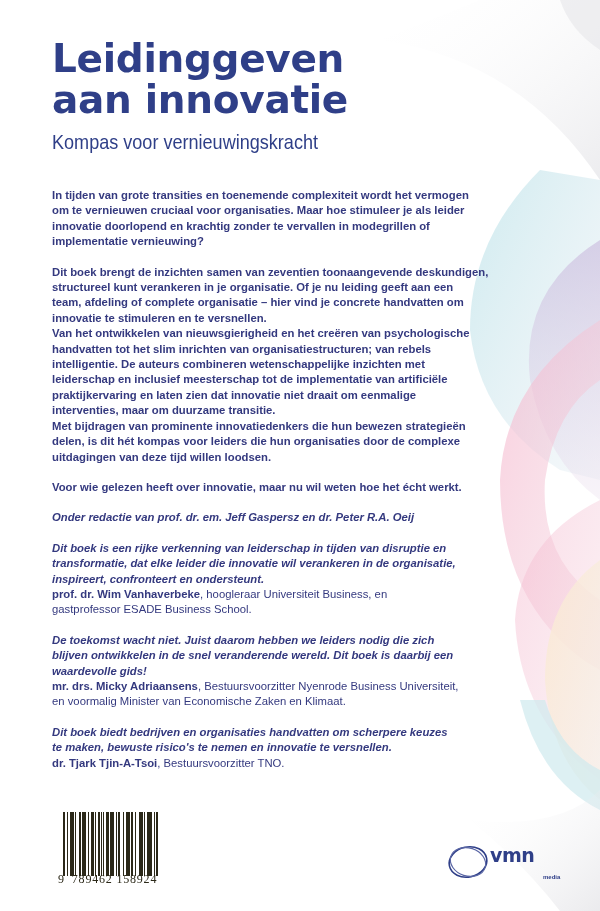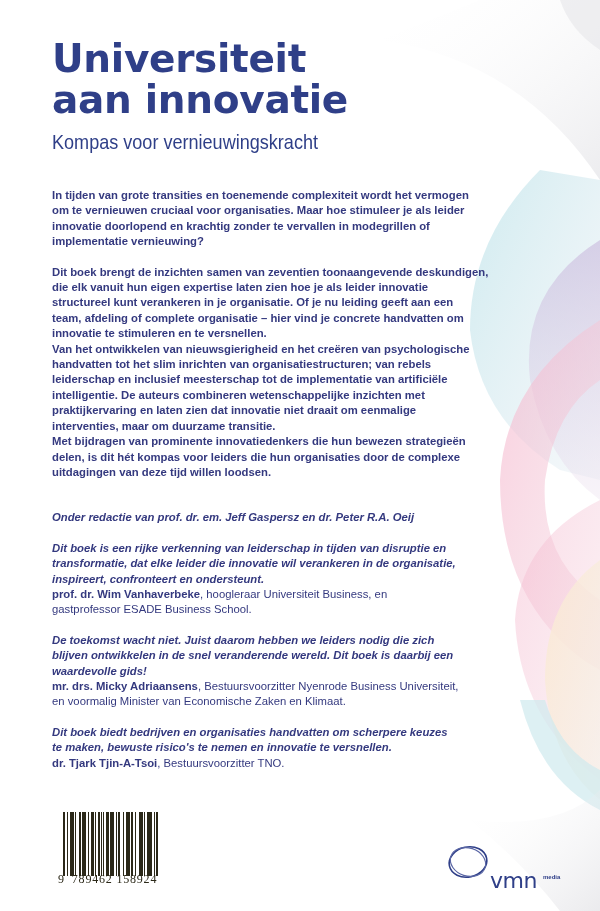--- a/index.html
+++ b/index.html
@@ -38,21 +38,21 @@
     .italic { font-style: italic; font-weight: bold; }
     .strong { font-weight: bold; }
 
     .barcode { position: absolute; left: 58px; top: 810px; width: 112px; height: 78px; }
     .bars { position: absolute; left: 5px; top: 2px; width: 103px; height: 64px; display: flex; align-items: stretch; }
     .bars span { display: block; background: #2b2818; height: 100%; }
     .isbn { position: absolute; left: 0; top: 62px; font-size: 12px; color: #2b2818; font-family: Liberation Serif, serif; letter-spacing: 0.8px; white-space: nowrap; background: transparent; }
     .isbn .first { margin-right: 7px; }
 
     .logo { position: absolute; left: 445px; top: 842px; width: 120px; height: 50px; }
-    .logo-text { position: absolute; left: 45px; top: 2px; font-family: "DejaVu Sans", sans-serif; font-weight: normal; font-size: 22px; color: #2f3f88; letter-spacing: -0.5px; margin-top: 24px; }
+    .logo-text { position: absolute; left: 45px; top: 2px; font-family: "DejaVu Sans", sans-serif; font-weight: bold; font-size: 19px; color: #2f3f88; letter-spacing: -0.5px; }
     .logo-sub { position: absolute; left: 98px; top: 32px; font-size: 6px; font-weight: bold; color: #2f3f88; }
   </style>
 </head>
 <body>
 
 <div class="decor">
   <svg width="600" height="911" viewBox="0 0 600 911">
     <defs>
       <linearGradient id="gGrey" x1="0" y1="0" x2="1" y2="1">
         <stop offset="0" stop-color="#ffffff" stop-opacity="0"></stop>
@@ -89,51 +89,51 @@
     <path d="M 600 560 Q 545 600 545 680 Q 550 760 600 800 Z" fill="url(#gPeach)"></path>
 
     <path d="M 520 700 Q 540 780 600 810 L 600 770 Q 560 750 545 700 Z" fill="#cfe9ee" opacity="0.7"></path>
 
     <path d="M 470 820 Q 560 830 600 790 L 600 911 L 560 911 Q 520 860 470 820 Z" fill="url(#gGrey)" opacity="0.6"></path>
   </svg>
 </div>
 
 <div class="content">
   <div class="title">
-    <div>Universiteit</div>
+    <div>Leidinggeven</div>
     <div>aan innovatie</div>
   </div>
   <div class="subtitle">Kompas voor vernieuwingskracht</div>
 </div>
 
 <div class="body">
   <div class="p bold">
     <div>In tijden van grote transities en toenemende complexiteit wordt het vermogen</div>
     <div>om te vernieuwen cruciaal voor organisaties. Maar hoe stimuleer je als leider</div>
     <div>innovatie doorlopend en krachtig zonder te vervallen in modegrillen of</div>
     <div>implementatie vernieuwing?</div>
   </div>
   <div class="gap"></div>
   <div class="p bold">
     <div>Dit boek brengt de inzichten samen van zeventien toonaangevende deskundigen,</div>
-    <div>die elk vanuit hun eigen expertise laten zien hoe je als leider innovatie</div>
     <div>structureel kunt verankeren in je organisatie. Of je nu leiding geeft aan een</div>
     <div>team, afdeling of complete organisatie – hier vind je concrete handvatten om</div>
     <div>innovatie te stimuleren en te versnellen.</div>
     <div>Van het ontwikkelen van nieuwsgierigheid en het creëren van psychologische</div>
     <div>handvatten tot het slim inrichten van organisatiestructuren; van rebels</div>
+    <div>intelligentie. De auteurs combineren wetenschappelijke inzichten met</div>
     <div>leiderschap en inclusief meesterschap tot de implementatie van artificiële</div>
-    <div>intelligentie. De auteurs combineren wetenschappelijke inzichten met</div>
     <div>praktijkervaring en laten zien dat innovatie niet draait om eenmalige</div>
     <div>interventies, maar om duurzame transitie.</div>
     <div>Met bijdragen van prominente innovatiedenkers die hun bewezen strategieën</div>
     <div>delen, is dit hét kompas voor leiders die hun organisaties door de complexe</div>
     <div>uitdagingen van deze tijd willen loodsen.</div>
   </div>
   <div class="gap"></div>
+  <div class="p bold">Voor wie gelezen heeft over innovatie, maar nu wil weten hoe het écht werkt.</div>
   <div class="gap"></div>
   <div class="p italic">Onder redactie van prof. dr. em. Jeff Gaspersz en dr. Peter R.A. Oeij</div>
   <div class="gap"></div>
 
   <div class="p">
     <div class="italic">Dit boek is een rijke verkenning van leiderschap in tijden van disruptie en</div>
     <div class="italic">transformatie, dat elke leider die innovatie wil verankeren in de organisatie,</div>
     <div class="italic">inspireert, confronteert en ondersteunt.</div>
     <div><span class="strong">prof. dr. Wim Vanhaverbeke</span><span>, hoogleraar Universiteit Business, en</span></div>
     <div>gastprofessor ESADE Business School.</div>

